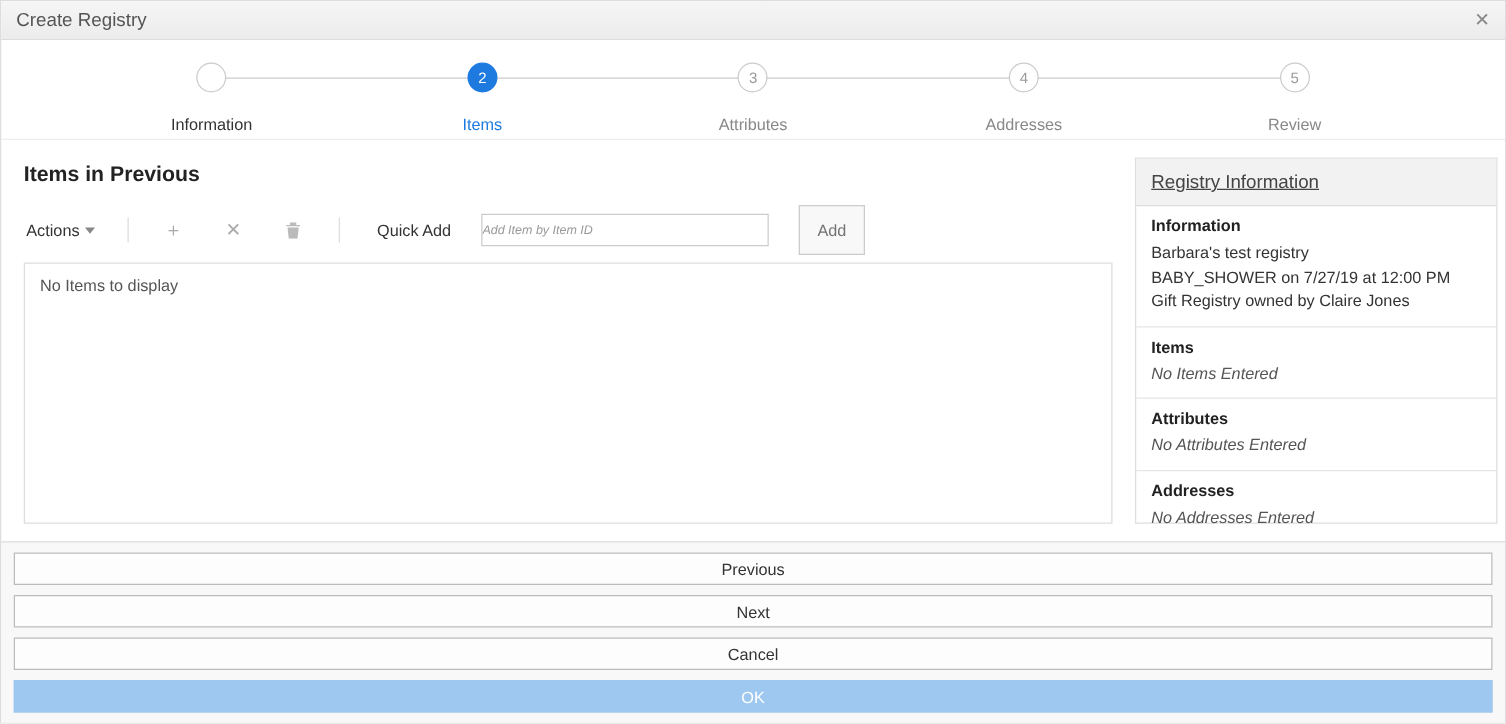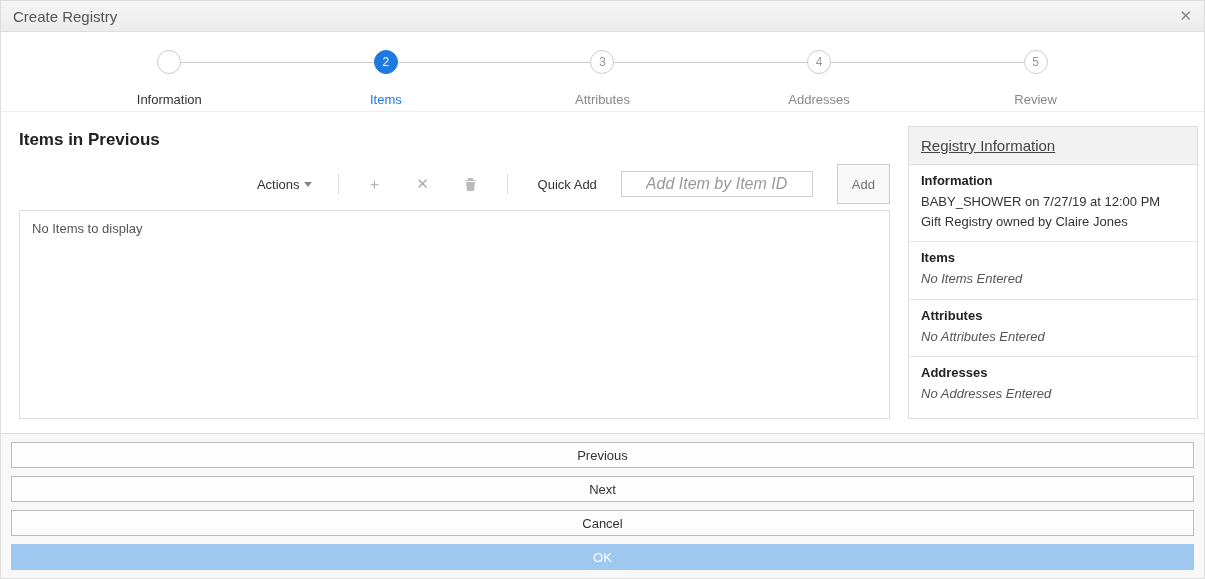--- a/index.html
+++ b/index.html
@@ -98,21 +98,20 @@
     margin: 0 0 14px 0;
     font-size: 17px;
     font-weight: 600;
     color: #222;
   }
   .toolbar {
     display: flex;
     align-items: center;
     gap: 24px;
     margin-bottom: 6px;
-    justify-content: flex-end;
   }
   .actions-link {
     color: #333;
     font-size: 13px;
     display: flex;
     align-items: center;
     gap: 4px;
     cursor: pointer;
     padding: 4px 2px;
   }
@@ -129,25 +128,25 @@
   }
   .icon-btn {
     width: 24px; height: 24px;
     display: flex; align-items: center; justify-content: center;
     color: #aaa;
     cursor: pointer;
     font-size: 15px;
   }
   .quickadd-label { color: #333; margin-left: 6px; }
   .quickadd-input {
-    width: 192px;
+    width: 230px;
     height: 26px;
     border: 1px solid #ccc;
-    padding: 0 24px;
-    font-size: 16px;
+    padding: 0 0;
+    font-size: 10px;
     color: #333;
     font-style: italic;
   }
   .quickadd-input::placeholder { color: #999; font-style: italic; }
   .add-btn {
     height: 40px;
     padding: 0 14px;
     border: 1px solid #ccc;
     background: #f8f8f8;
     color: #737373;
@@ -284,20 +283,21 @@
       <div class="items-area">
         <span>No Items to display</span>
       </div>
     </div>
 
     <div class="side">
       <div class="side-header">Registry Information</div>
 
       <div class="side-section">
         <h4>Information</h4>
+        <div class="line">Barbara's test registry</div>
         <div class="line">BABY_SHOWER on 7/27/19 at 12:00 PM</div>
         <div class="line">Gift Registry owned by Claire Jones</div>
       </div>
 
       <div class="side-section">
         <h4>Items</h4>
         <div class="line italic">No Items Entered</div>
       </div>
 
       <div class="side-section">

